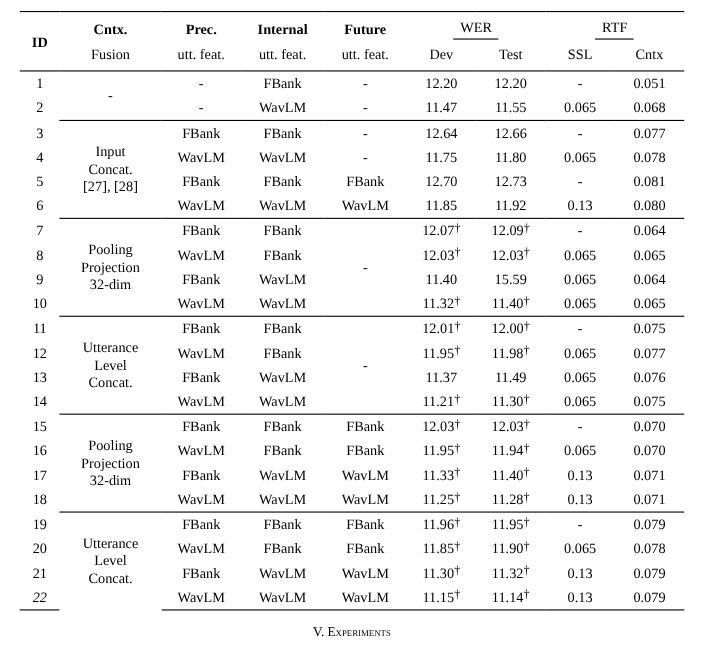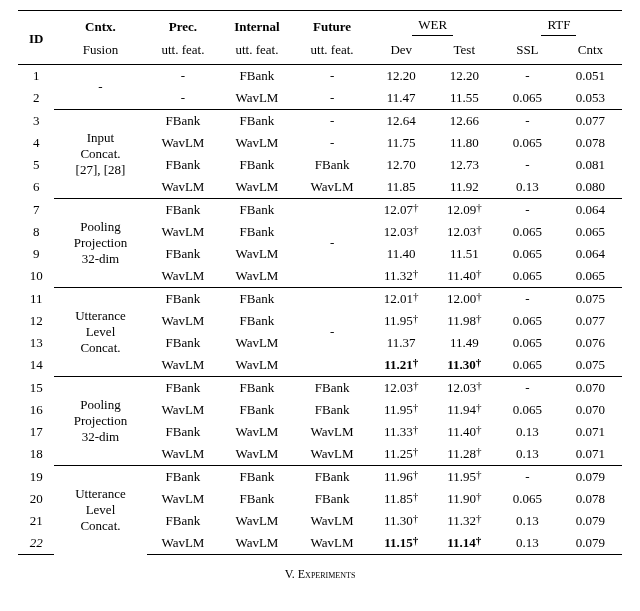--- a/index.html
+++ b/index.html
@@ -30,21 +30,21 @@
   .hdr-row2 td { padding-bottom: 6px; font-weight: normal; }
   .ubot { border-bottom: 1px solid #000; }
   .c { text-align: center; }
   .sub-border {
     display:inline-block;
     border-bottom: 1px solid #000;
     padding: 0 6px 2px;
     font-weight: normal;
   }
   .num { font-variant-numeric: lining-nums; }
-  .bold { font-weight: bold; margin-top: 15px; }
+  .bold { font-weight: normal; margin-top: 15px; }
   .dag::after { content: "\2020"; font-size: 0.85em; position: relative; top:-0.3em; }
   .sec-title {
     text-align: center;
     font-size: 12px;
     padding-top: 12px;
     font-variant: small-caps;
   }
   col.id   { width: 30px; }
   col.cntx { width: 76px; }
   col.prec { width: 60px; }
@@ -113,21 +113,21 @@
           <td class="c num ">0.051</td>
         </tr>
         <tr>
           <td class="c ">2</td>
           <td class="c ">-</td>
           <td class="c ">WavLM</td>
           <td class="c ">-</td>
           <td class="c num ">11.47</td>
           <td class="c num ">11.55</td>
           <td class="c num ">0.065</td>
-          <td class="c num ">0.053</td>
+          <td class="c num ">0.068</td>
         </tr>
         <tr class="inner-rule">
           <td class="c ">3</td>
           <td rowspan="4" class="rowspan-cell br">Input<br>Concat.<br>[27], [28]</td>
           <td class="c br">FBank</td>
           <td class="c br">FBank</td>
           <td class="c br">-</td>
           <td class="c num br">12.64</td>
           <td class="c num br">12.66</td>
           <td class="c num br">-</td>
@@ -181,21 +181,21 @@
           <td class="c num ">12.03<span class="dag"></span></td>
           <td class="c num ">12.03<span class="dag"></span></td>
           <td class="c num ">0.065</td>
           <td class="c num ">0.065</td>
         </tr>
         <tr>
           <td class="c ">9</td>
           <td class="c ">FBank</td>
           <td class="c ">WavLM</td>
           <td class="c num ">11.40</td>
-          <td class="c num ">11.51</td>
+          <td class="c num ">15.59</td>
           <td class="c num ">0.065</td>
           <td class="c num ">0.064</td>
         </tr>
         <tr>
           <td class="c ">10</td>
           <td class="c ">WavLM</td>
           <td class="c ">WavLM</td>
           <td class="c num ">11.32<span class="dag"></span></td>
           <td class="c num ">11.40<span class="dag"></span></td>
           <td class="c num ">0.065</td>

